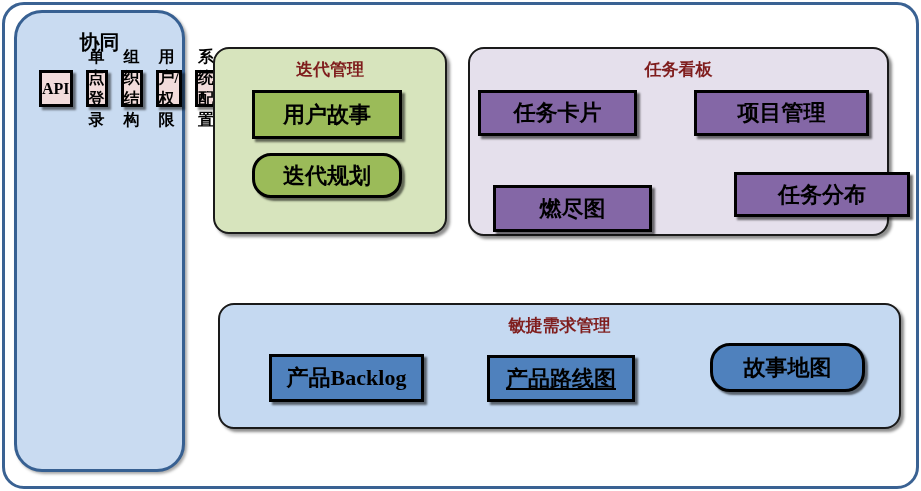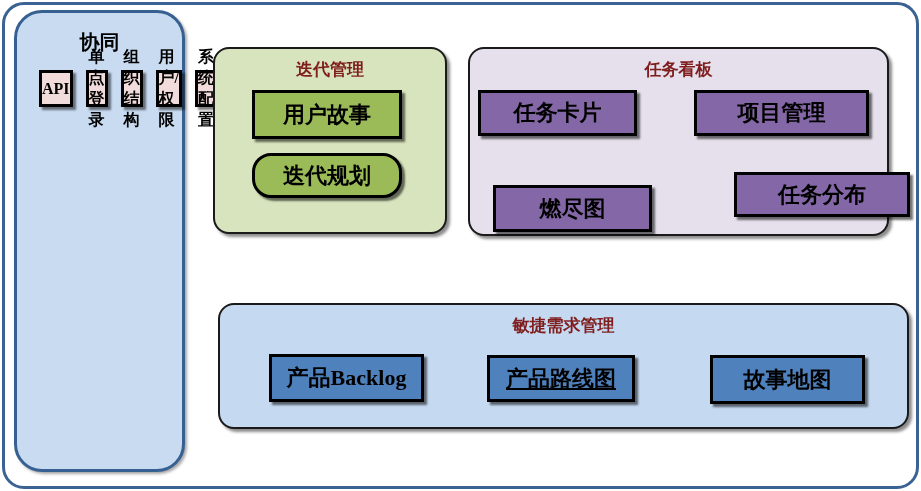--- a/index.html
+++ b/index.html
@@ -56,21 +56,21 @@
   .feature-box{
     position:absolute;border:3px solid var(--box-border);
     box-shadow:3px 3px 2px rgba(0,0,0,0.55);
     display:flex;align-items:center;justify-content:center;
     font-family:"Liberation Serif",serif;font-weight:bold;font-size:22px;color:#000;
   }
   .g-iteration{left:213px;top:47px;width:230px;height:183px;background:var(--green-container);}
   .g-iteration .feature-box{background:var(--green-item);}
   .g-kanban{left:468px;top:47px;width:417px;height:185px;background:var(--purple-container);}
   .g-kanban .feature-box{background:var(--purple-item);}
-  .g-requirements{left:218px;top:303px;width:679px;height:122px;background:var(--blue-container);padding-left:8px;}
+  .g-requirements{left:218px;top:303px;width:679px;height:122px;background:var(--blue-container);}
   .g-requirements .feature-box{background:var(--blue-item);}
 </style>
 </head>
 <body>
 
 <div class="stage">
   <div class="outer-frame"></div>
 
   <div class="sidebar">
     <div class="sidebar-title">协同</div>
@@ -94,15 +94,15 @@
     <div class="feature-box" style="left:8px;top:41px;width:153px;height:40px;">任务卡片</div>
     <div class="feature-box" style="left:224px;top:41px;width:169px;height:40px;">项目管理</div>
     <div class="feature-box" style="left:23px;top:118px;width:153px;height:41px;margin-top:18px;">燃尽图</div>
     <div class="feature-box" style="left:225px;top:123px;width:170px;height:39px;margin-left:39px;">任务分布</div>
   </div>
 
   <div class="group g-requirements">
     <div class="group-title">敏捷需求管理</div>
     <div class="feature-box" style="left:49px;top:49px;width:149px;height:42px;">产品Backlog</div>
     <div class="feature-box" style="left:267px;top:50px;width:142px;height:41px;text-decoration:underline;">产品路线图</div>
-    <div class="feature-box" style="left:490px;top:50px;width:149px;height:43px;">故事地图</div>
+    <div class="feature-box" style="left:490px;top:38px;width:149px;height:43px;border-radius:20px;">故事地图</div>
   </div>
 </div>
 
 </body></html>

